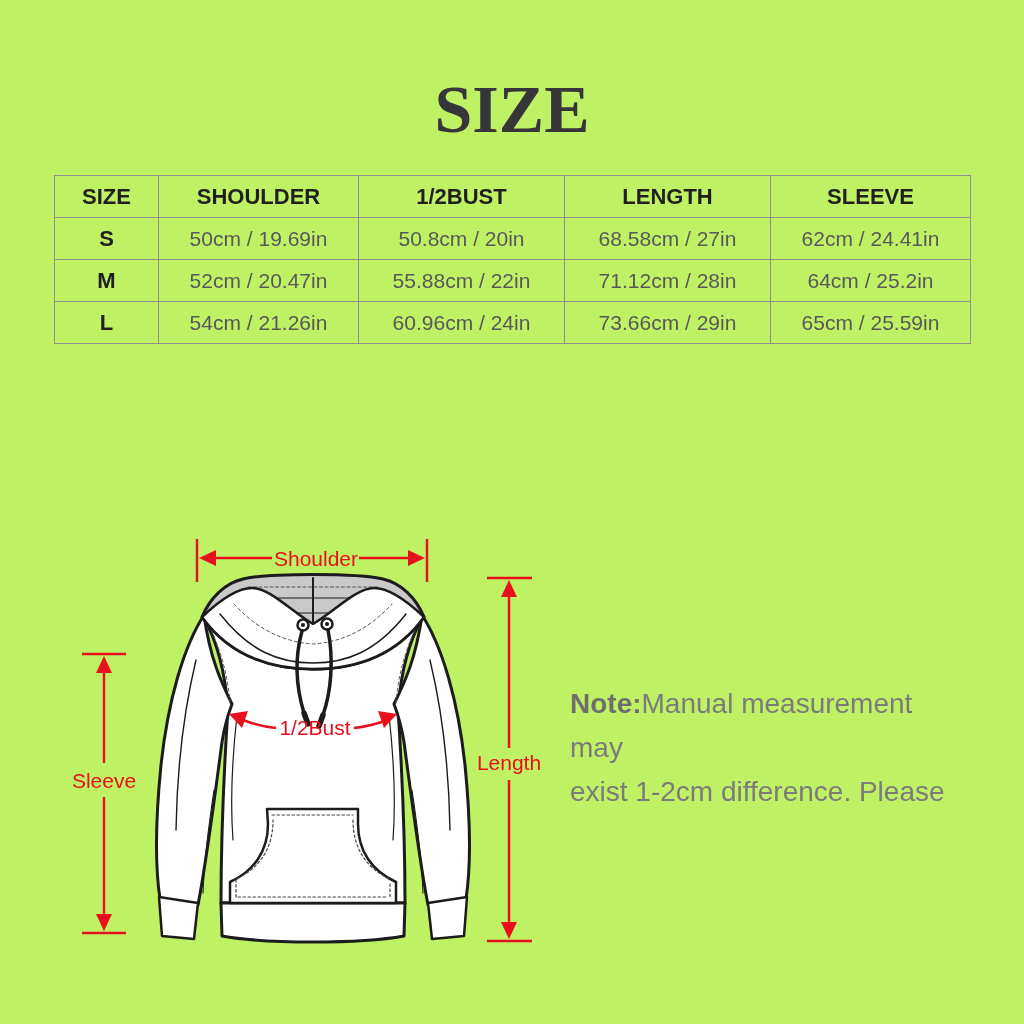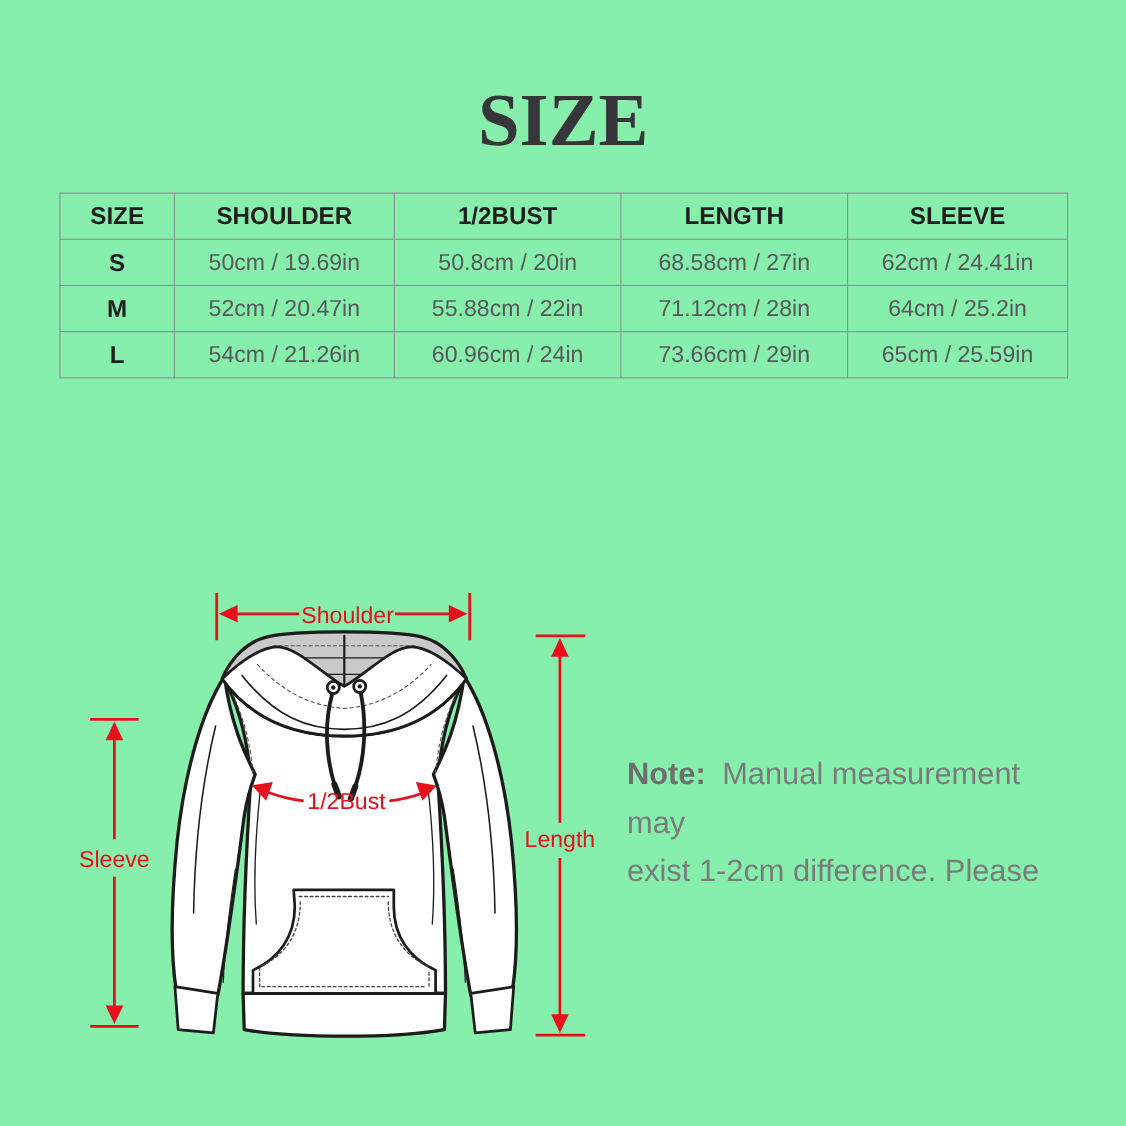--- a/index.html
+++ b/index.html
@@ -1,17 +1,17 @@
 <!DOCTYPE html>
 <html><head>
 <meta charset="utf-8">
 <style>
   html,body{margin:0;padding:0;background:#ffffff;}
   .canvas{
-    position:relative;width:1024px;height:1024px;background:#86efac;
+    position:relative;width:1024px;height:1024px;background:#bef264;
     font-family:"Liberation Sans",sans-serif;overflow:hidden;
   }
   .title{
     position:absolute;left:0;top:74px;width:1024px;text-align:center;
     font-family:"Liberation Serif",serif;font-weight:bold;font-size:68px;
     color:#36363a;letter-spacing:0px;line-height:70px;
   }
   table.size-table{
     position:absolute;left:54px;top:175px;width:916px;
     border-collapse:collapse;table-layout:fixed;
@@ -33,21 +33,21 @@
     position:absolute;left:0;top:0;width:1024px;height:1024px;
     pointer-events:none;
   }
   .red-label{
     font-family:"Liberation Sans",sans-serif;font-size:21px;fill:#e8101c;
   }
   .note{
     position:absolute;left:570px;top:682px;width:400px;
     font-size:28px;line-height:44px;color:#7b7b7b;
   }
-  .note b{color:#6e6e6e;margin-right:15px;}
+  .note b{color:#6e6e6e;margin-right:0;}
 </style>
 </head>
 <body>
 
 <div class="canvas">
 
   <div class="title">SIZE</div>
 
   <table class="size-table">
     <colgroup>

